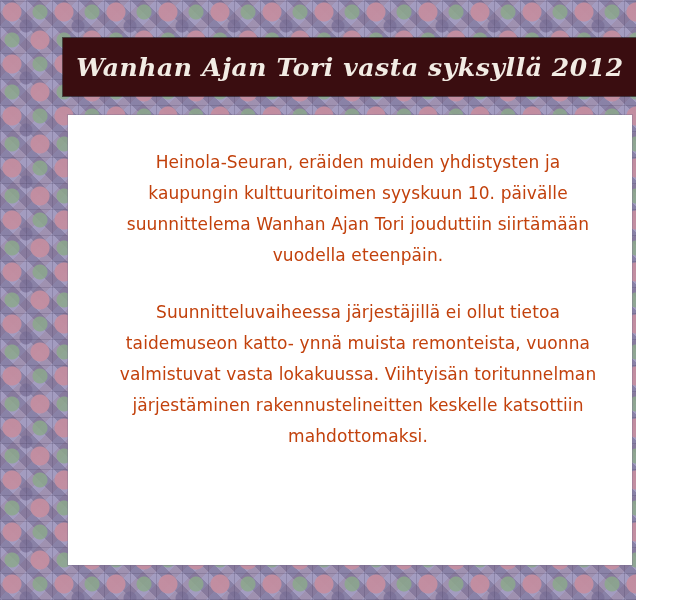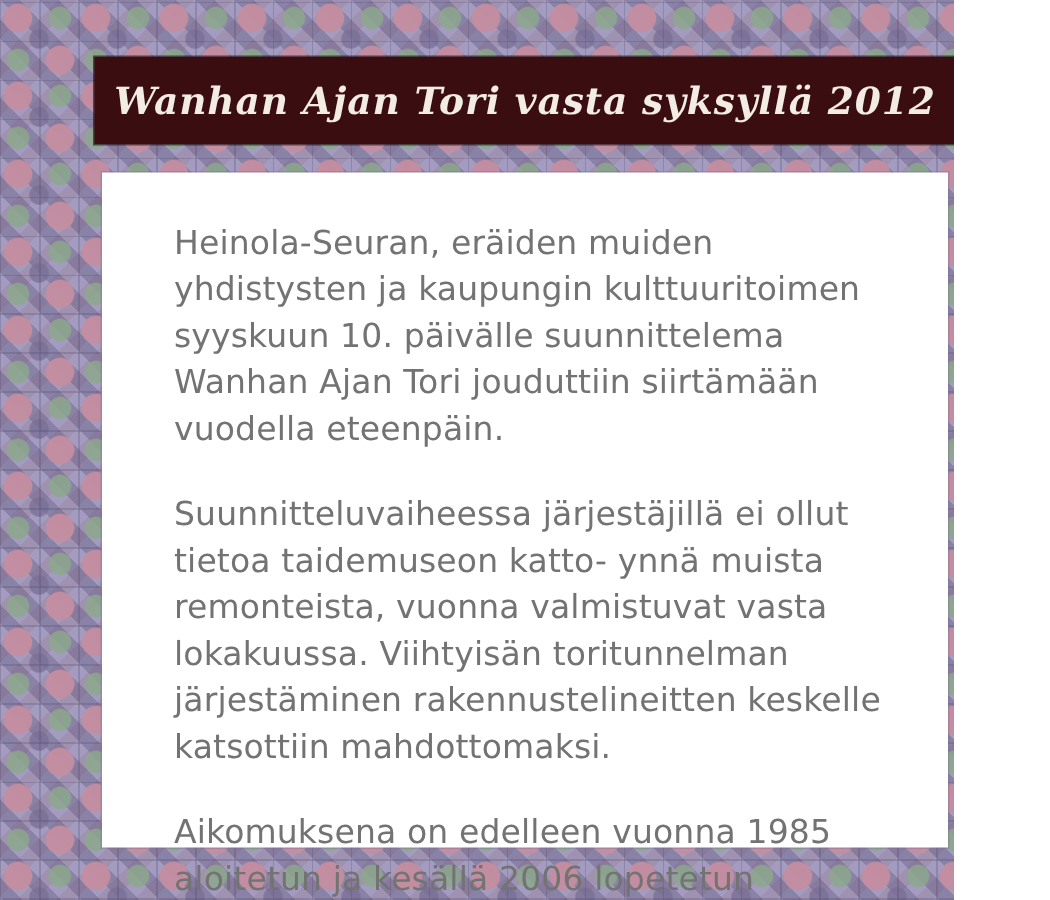--- a/index.html
+++ b/index.html
@@ -13,20 +13,21 @@
     overflow: hidden;
   }
 
   
   #page {
     position: relative;
     width: 636px;
     height: 600px;
     background-color: #9a93b8;
     overflow: hidden;
+    text-align: center;
   }
 
   #pattern-layer {
     position: absolute;
     inset: 0;
     background-color: #a39cc0;
     background-image:
       
       radial-gradient(circle at 12px 12px, rgba(196,142,160,0.95) 0 9px, rgba(196,142,160,0) 10px),
       radial-gradient(circle at 40px 40px, rgba(196,142,160,0.95) 0 9px, rgba(196,142,160,0) 10px),
@@ -82,22 +83,22 @@
   }
 
   #body-copy {
     position: absolute;
     left: 48px;
     top: 32px;
     width: 484px;
   }
 
   .para {
-    color: #737373;
-    font-size: 22px;
+    color: #c2410c;
+    font-size: 17px;
     line-height: 31px;
     margin: 0 0 26px 0;
     letter-spacing: 0.1px;
   }
   .para:last-child {
     margin-bottom: 0;
   }
 </style>
 </head>
 <body>
@@ -108,17 +109,16 @@
   <div id="pattern-grid"></div>
 
   <div id="title-bar">
     <span id="title-text">Wanhan Ajan Tori vasta syksyllä 2012</span>
   </div>
 
   <div id="content-card">
     <div id="body-copy">
       <p class="para">Heinola-Seuran, eräiden muiden yhdistysten ja kaupungin kulttuuritoimen syyskuun 10. päivälle suunnittelema Wanhan Ajan Tori jouduttiin siirtämään vuodella eteenpäin.</p>
       <p class="para">Suunnitteluvaiheessa järjestäjillä ei ollut tietoa taidemuseon katto- ynnä muista remonteista, vuonna valmistuvat vasta lokakuussa. Viihtyisän toritunnelman järjestäminen rakennustelineitten keskelle katsottiin mahdottomaksi.</p>
-      <p class="para">Aikomuksena on edelleen vuonna 1985 aloitetun ja kesällä 2006 lopetetun perinnetoritapahtuman käynnistäminen uudelleen.</p>
     </div>
   </div>
 
 </div>
 
 </body></html>

